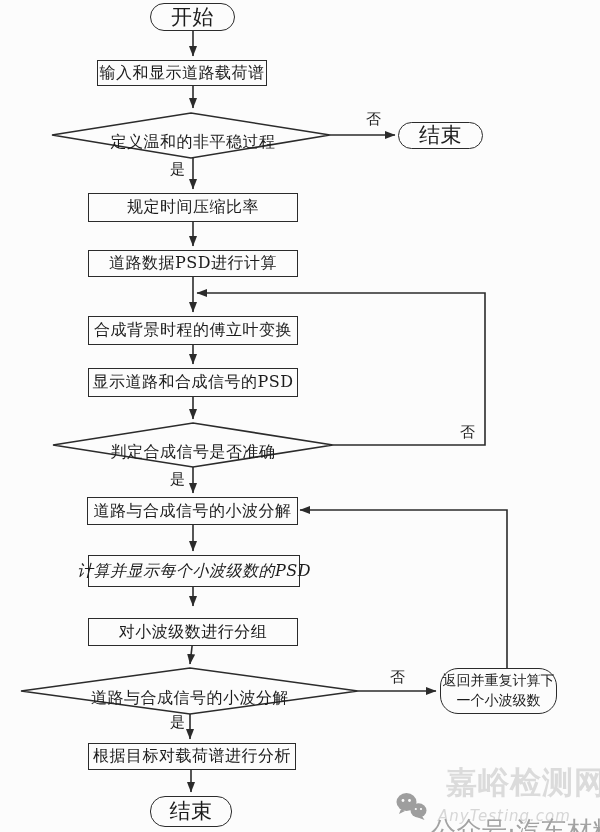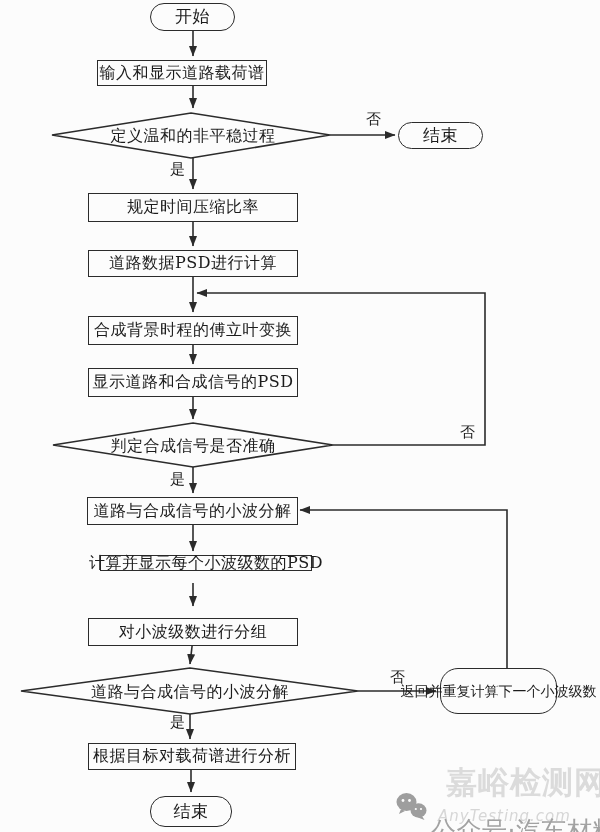--- a/index.html
+++ b/index.html
@@ -20,34 +20,36 @@
     position:absolute; box-sizing:border-box;
     border:1.6px solid #2b2b2b;
     background:#fcfcfc;
     display:flex; align-items:center; justify-content:center;
     text-align:center;
     font-size:16px; color:#1c1c1c;
     letter-spacing:0.5px;
     line-height:1.15;
     white-space:nowrap;
   }
-  .terminal { border-radius:14px; font-size:17px; }
+  .terminal { border-radius:14px; font-size:21px; }
   .return-node {
     border-radius:18px;
-    flex-direction:row;
+    flex-direction:column;
     font-size:14px;
     line-height:1.45;
     letter-spacing:0;
+    font-family:Liberation Mono, monospace;
   }
   .diamond-label {
     position:absolute;
     text-align:center;
     font-size:16px; color:#1c1c1c;
     letter-spacing:0.5px;
     white-space:nowrap;
+    margin-top:6px;
   }
   .edge-label {
     position:absolute;
     font-size:15px; color:#1c1c1c;
   }
   .wm-brand {
     position:absolute; left:446px; top:762px;
     font-size:31px; font-weight:bold;
     color:#dbdbdb; letter-spacing:1px;
     font-family:"DejaVu Sans","Liberation Sans",sans-serif;
@@ -117,21 +119,21 @@
   <div class="node" style="left:88px; top:250px; width:210px; height:27px;">道路数据PSD进行计算</div>
 
   <div class="node" style="left:88px; top:316px; width:210px; height:29px;text-align:right;">合成背景时程的傅立叶变换</div>
 
   <div class="node" style="left:88px; top:368px; width:210px; height:29px;">显示道路和合成信号的PSD</div>
 
   <div class="diamond-label" style="left:83px; top:436px; width:220px;">判定合成信号是否准确</div>
 
   <div class="node" style="left:87px; top:497px; width:211px; height:28px;">道路与合成信号的小波分解</div>
 
-  <div class="node" style="left:100px; top:555px; width:212px; height:16px;">计算并显示每个小波级数的PSD</div>
+  <div class="node" style="left:88px; top:555px; width:212px; height:32px;font-style:italic;">计算并显示每个小波级数的PSD</div>
 
   <div class="node" style="left:88px; top:610px; width:210px; height:28px;margin-top:8px;">对小波级数进行分组</div>
 
   <div class="diamond-label" style="left:75px; top:682px; width:230px;">道路与合成信号的小波分解</div>
 
   <div class="node return-node" style="left:440px; top:668px; width:117px; height:46px;">
     <span>返回并重复计算下</span>
     <span>一个小波级数</span>
   </div>
 

